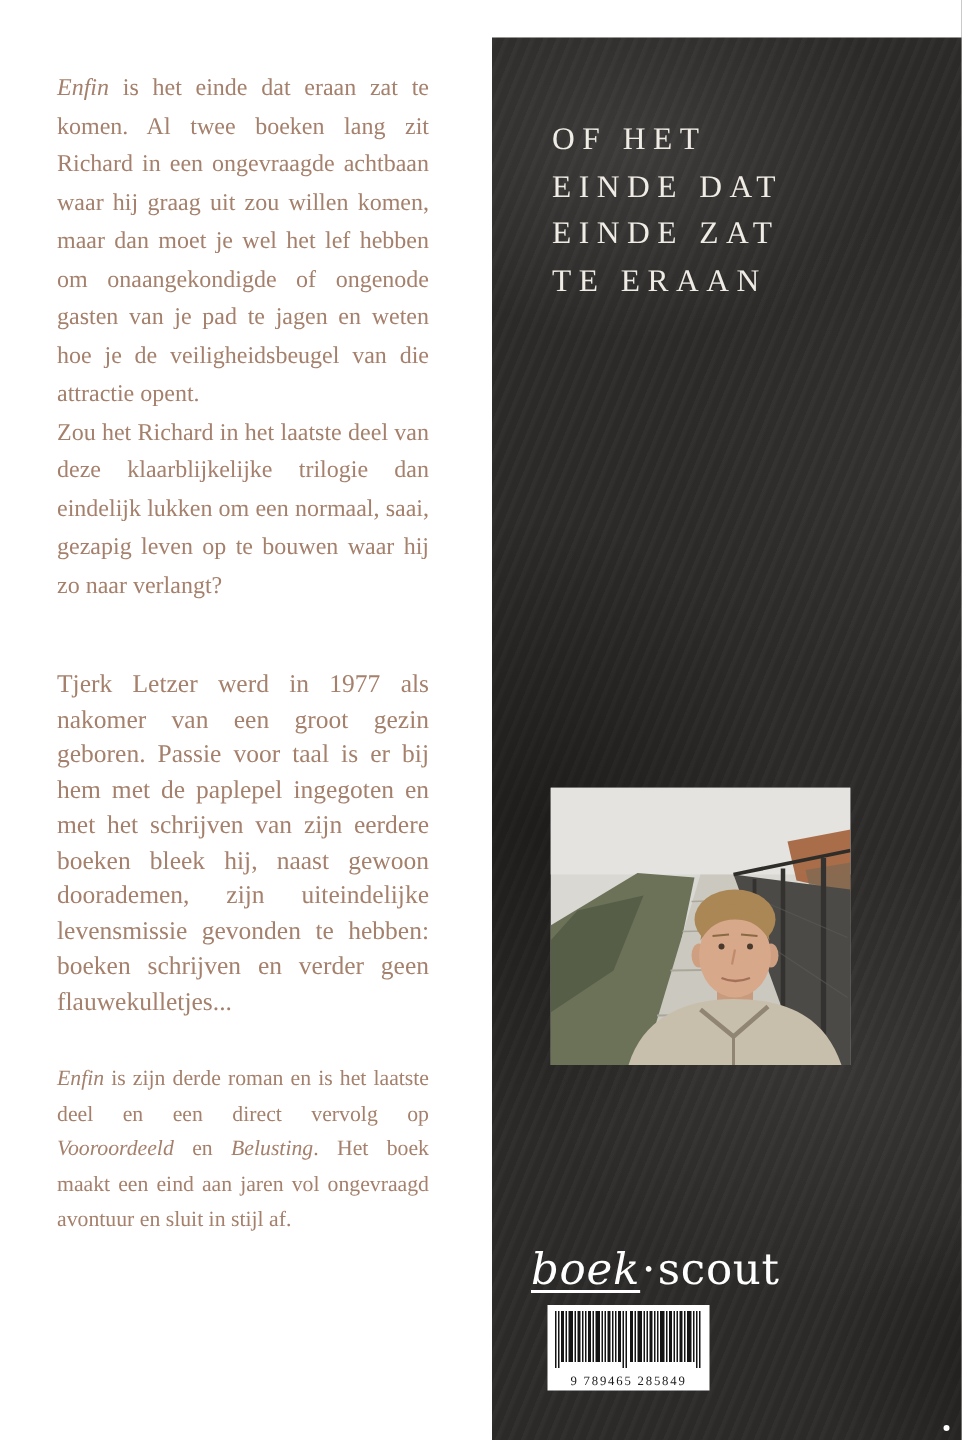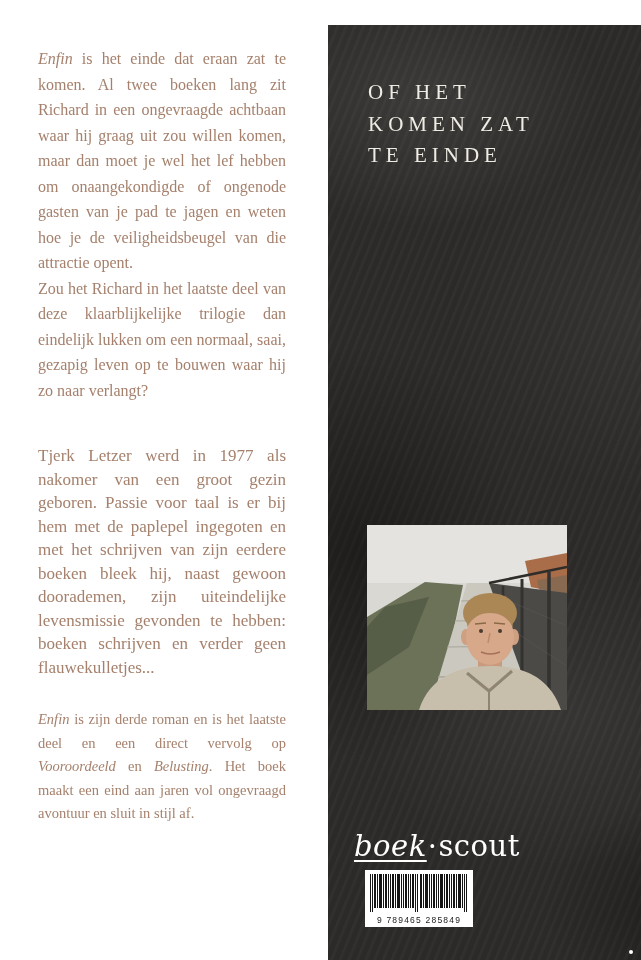--- a/index.html
+++ b/index.html
@@ -51,21 +51,21 @@
   .logo .boek { font-style:italic; text-decoration:underline; text-decoration-thickness:2px; text-underline-offset:4px; }
   .logo .sep { padding:0 1px; }
 
   .barcode {
     position:absolute; left:37px; top:845px; width:108px;
     background:var(--barcode-bg,#ffffff);
     padding:4px 5px 2px; text-align:center;
   }
   .barcode svg { display:block; width:98px; height:40px; margin:0 auto; color:var(--barcode-bars,#141414); }
   .barcode-num {
-    font-family:Liberation Sans, sans-serif;
+    font-family:Liberation Serif, serif;
     font-size:8.5px; letter-spacing:1.2px; color:#1a1a1a; margin-top:1px; white-space:nowrap;
   }
 
   .splotch { position:absolute; right:0; bottom:0; width:130px; height:120px; }
   .splotch svg { display:block; width:100%; height:100%; }
 </style>
 </head>
 <body>
 
 <div class="cover">
@@ -76,22 +76,23 @@
       <p class="syn">Zou het Richard in het laatste deel van deze klaarblijkelijke trilogie dan eindelijk lukken om een normaal, saai, gezapig leven op te bouwen waar hij zo naar verlangt?</p>
       <p class="bio">Tjerk Letzer werd in 1977 als nakomer van een groot gezin geboren. Passie voor taal is er bij hem met de paplepel ingegoten en met het schrijven van zijn eerdere boeken bleek hij, naast gewoon doorademen, zijn uiteindelijke levensmissie gevonden te hebben: boeken schrijven en verder geen flauwekulletjes...</p>
       <p class="closing"><i>Enfin</i><span> is zijn derde roman en is het laatste deel en een direct vervolg op </span><i>Vooroordeeld</i><span> en </span><i>Belusting</i><span>. Het boek maakt een eind aan jaren vol ongevraagd avontuur en sluit in stijl af.</span></p>
     </div>
   </div>
 
   <div class="right-panel">
 
     <div class="cover-title">
       <div>OF HET</div>
-      <div>KOMEN ZAT</div>
-      <div>TE EINDE</div>
+      <div>EINDE DAT</div>
+      <div>EINDE ZAT</div>
+      <div>TE ERAAN</div>
     </div>
 
     <div class="photo">
       <svg viewBox="0 0 200 185" aria-hidden="true">
         <rect width="200" height="185" fill="#d9d8d3"></rect>
         <rect width="200" height="58" fill="#e4e3df"></rect>
 
         <polygon points="158,36 200,28 200,70 164,62" fill="#a0582f" opacity="0.85"></polygon>
         <polygon points="170,55 200,50 200,92 176,80" fill="#7a6a55" opacity="0.7"></polygon>
 

